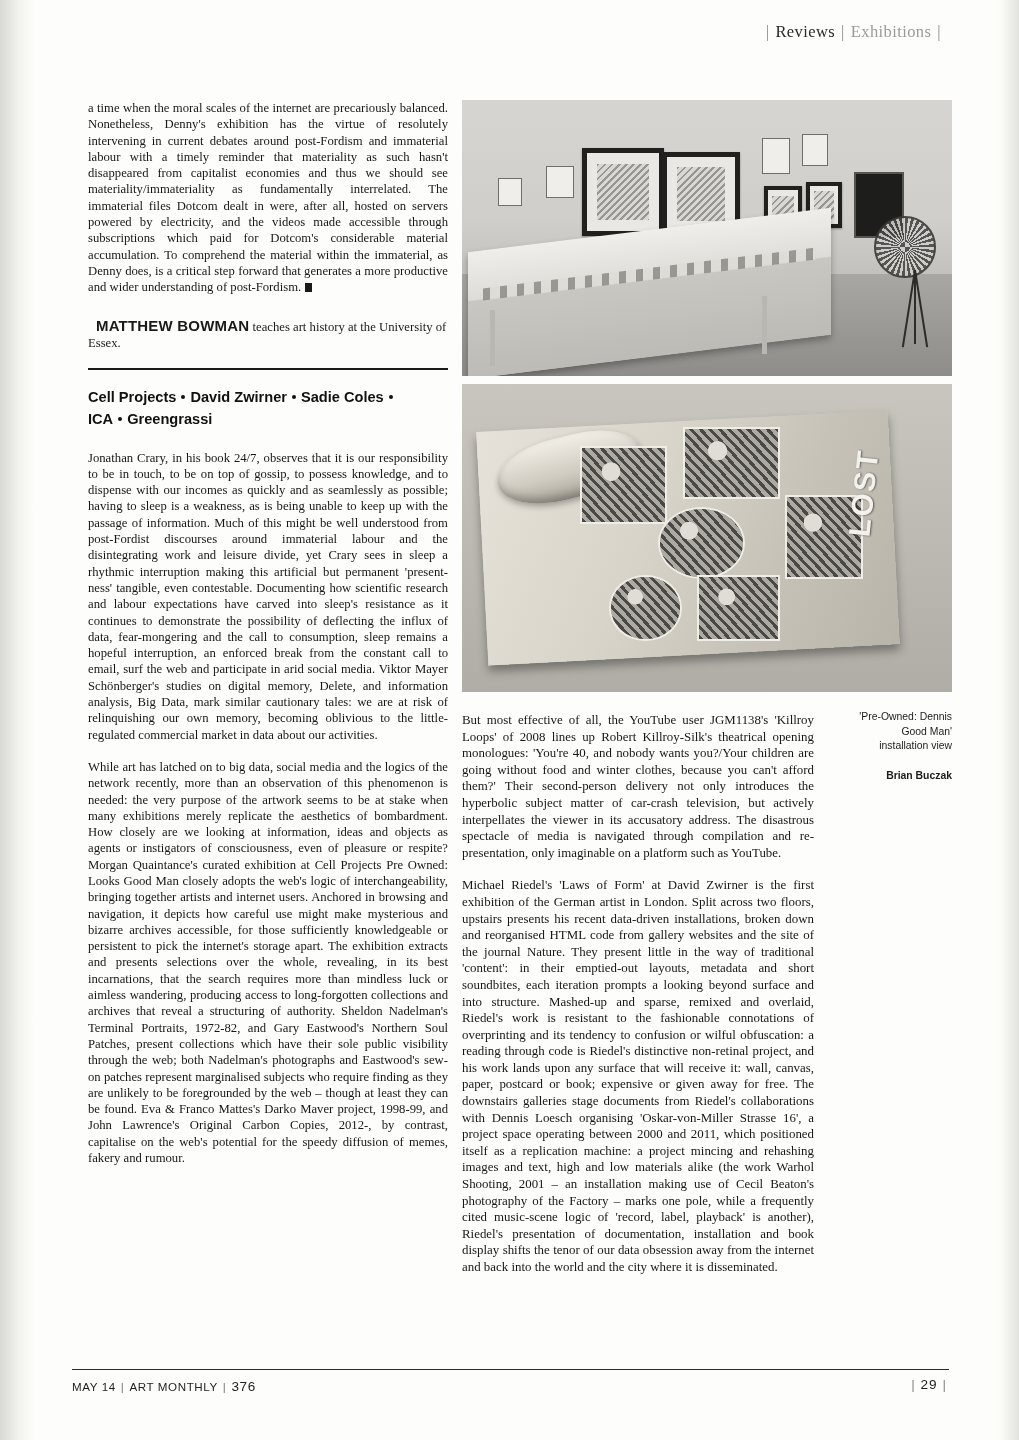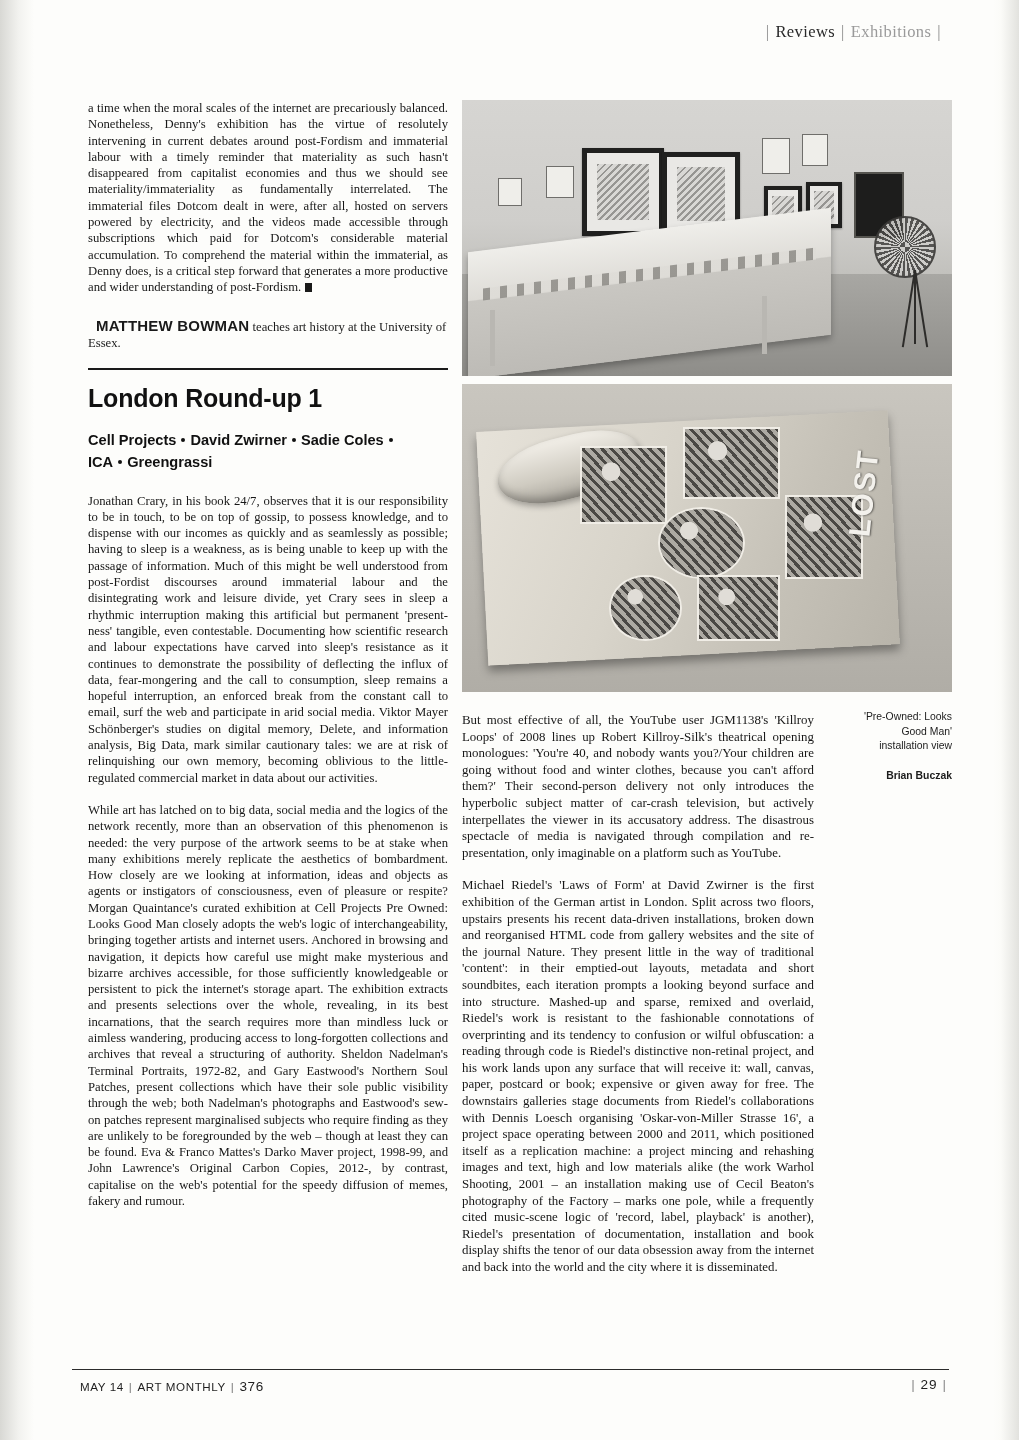--- a/index.html
+++ b/index.html
@@ -278,21 +278,21 @@
   
   .footer-rule {
     position: absolute;
     left: 72px;
     right: 70px;
     top: 1369px;
     border-top: 1.4px solid #2b2b2b;
   }
   .folio-left {
     position: absolute;
-    left: 80px;
+    left: 72px;
     top: 1379px;
     font-family: "Liberation Sans", sans-serif;
     font-size: 11.6px;
     letter-spacing: 0.6px;
     color: #1e1e1e;
   }
   .folio-left .sep { color: #777; margin: 0 5px; }
   .folio-left .num { font-size: 13.5px; }
   .folio-right {
     position: absolute;
@@ -314,21 +314,20 @@
     <span class="rule">|</span><span>Reviews</span><span class="rule">|</span><span class="dim">Exhibitions</span><span class="rule">|</span>
   </div>
 
   <div class="col-left">
     <p class="body"><span>a time when the moral scales of the internet are precariously balanced. Nonetheless, Denny's exhibition has the virtue of resolutely intervening in current debates around post-Fordism and immaterial labour with a timely reminder that materiality as such hasn't disappeared from capitalist economies and thus we should see materiality/immateriality as fundamentally interrelated. The immaterial files Dotcom dealt in were, after all, hosted on servers powered by electricity, and the videos made accessible through subscriptions which paid for Dotcom's considerable material accumulation. To comprehend the material within the immaterial, as Denny does, is a critical step forward that generates a more productive and wider understanding of post-Fordism.</span><span class="endmark"></span></p>
 
     <p class="author-note"><span class="name">MATTHEW BOWMAN</span><span> teaches art history at the University of Essex.</span></p>
 
     <hr class="section-rule">
 
-    <h1 class="article-title">London Round-up 1</h1>
 
     <div class="venues">
       <span>Cell Projects</span><span class="dot"></span><span>David Zwirner</span><span class="dot"></span><span>Sadie Coles</span><span class="dot"></span><br>
       <span>ICA</span><span class="dot"></span><span>Greengrassi</span>
     </div>
 
     <p class="body">Jonathan Crary, in his book 24/7, observes that it is our responsibility to be in touch, to be on top of gossip, to possess knowledge, and to dispense with our incomes as quickly and as seamlessly as possible; having to sleep is a weakness, as is being unable to keep up with the passage of information. Much of this might be well understood from post-Fordist discourses around immaterial labour and the disintegrating work and leisure divide, yet Crary sees in sleep a rhythmic interruption making this artificial but permanent 'present-ness' tangible, even contestable. Documenting how scientific research and labour expectations have carved into sleep's resistance as it continues to demonstrate the possibility of deflecting the influx of data, fear-mongering and the call to consumption, sleep remains a hopeful interruption, an enforced break from the constant call to email, surf the web and participate in arid social media. Viktor Mayer Schönberger's studies on digital memory, Delete, and information analysis, Big Data, mark similar cautionary tales: we are at risk of relinquishing our own memory, becoming oblivious to the little-regulated commercial market in data about our activities.</p>
     <p class="body indent">While art has latched on to big data, social media and the logics of the network recently, more than an observation of this phenomenon is needed: the very purpose of the artwork seems to be at stake when many exhibitions merely replicate the aesthetics of bombardment. How closely are we looking at information, ideas and objects as agents or instigators of consciousness, even of pleasure or respite? Morgan Quaintance's curated exhibition at Cell Projects Pre Owned: Looks Good Man closely adopts the web's logic of interchangeability, bringing together artists and internet users. Anchored in browsing and navigation, it depicts how careful use might make mysterious and bizarre archives accessible, for those sufficiently knowledgeable or persistent to pick the internet's storage apart. The exhibition extracts and presents selections over the whole, revealing, in its best incarnations, that the search requires more than mindless luck or aimless wandering, producing access to long-forgotten collections and archives that reveal a structuring of authority. Sheldon Nadelman's Terminal Portraits, 1972-82, and Gary Eastwood's Northern Soul Patches, present collections which have their sole public visibility through the web; both Nadelman's photographs and Eastwood's sew-on patches represent marginalised subjects who require finding as they are unlikely to be foregrounded by the web – though at least they can be found. Eva &amp; Franco Mattes's Darko Maver project, 1998-99, and John Lawrence's Original Carbon Copies, 2012-, by contrast, capitalise on the web's potential for the speedy diffusion of memes, fakery and rumour.</p>
   </div>
 
@@ -397,21 +396,21 @@
     </div>
   </div>
 
   <div class="col-mid">
     <p class="body">But most effective of all, the YouTube user JGM1138's 'Killroy Loops' of 2008 lines up Robert Killroy-Silk's theatrical opening monologues: 'You're 40, and nobody wants you?/Your children are going without food and winter clothes, because you can't afford them?' Their second-person delivery not only introduces the hyperbolic subject matter of car-crash television, but actively interpellates the viewer in its accusatory address. The disastrous spectacle of media is navigated through compilation and re-presentation, only imaginable on a platform such as YouTube.</p>
     <p class="body indent">Michael Riedel's 'Laws of Form' at David Zwirner is the first exhibition of the German artist in London. Split across two floors, upstairs presents his recent data-driven installations, broken down and reorganised HTML code from gallery websites and the site of the journal Nature. They present little in the way of traditional 'content': in their emptied-out layouts, metadata and short soundbites, each iteration prompts a looking beyond surface and into structure. Mashed-up and sparse, remixed and overlaid, Riedel's work is resistant to the fashionable connotations of overprinting and its tendency to confusion or wilful obfuscation: a reading through code is Riedel's distinctive non-retinal project, and his work lands upon any surface that will receive it: wall, canvas, paper, postcard or book; expensive or given away for free. The downstairs galleries stage documents from Riedel's collaborations with Dennis Loesch organising 'Oskar-von-Miller Strasse 16', a project space operating between 2000 and 2011, which positioned itself as a replication machine: a project mincing and rehashing images and text, high and low materials alike (the work Warhol Shooting, 2001 – an installation making use of Cecil Beaton's photography of the Factory – marks one pole, while a frequently cited music-scene logic of 'record, label, playback' is another), Riedel's presentation of documentation, installation and book display shifts the tenor of our data obsession away from the internet and back into the world and the city where it is disseminated.</p>
   </div>
 
   <div class="captions">
     <div class="cap-block">
-      <div>'Pre-Owned: Looks Good Man'</div>
+      <div>'Pre-Owned: Dennis Good Man'</div>
       <div>installation view</div>
     </div>
     <div class="cap-block">
       <div class="cap-title">Brian Buczak</div>
     </div>
   </div>
 
   <div class="footer-rule"></div>
   <div class="folio-left">
     <span>MAY 14</span><span class="sep">|</span><span>ART MONTHLY</span><span class="sep">|</span><span class="num">376</span>

